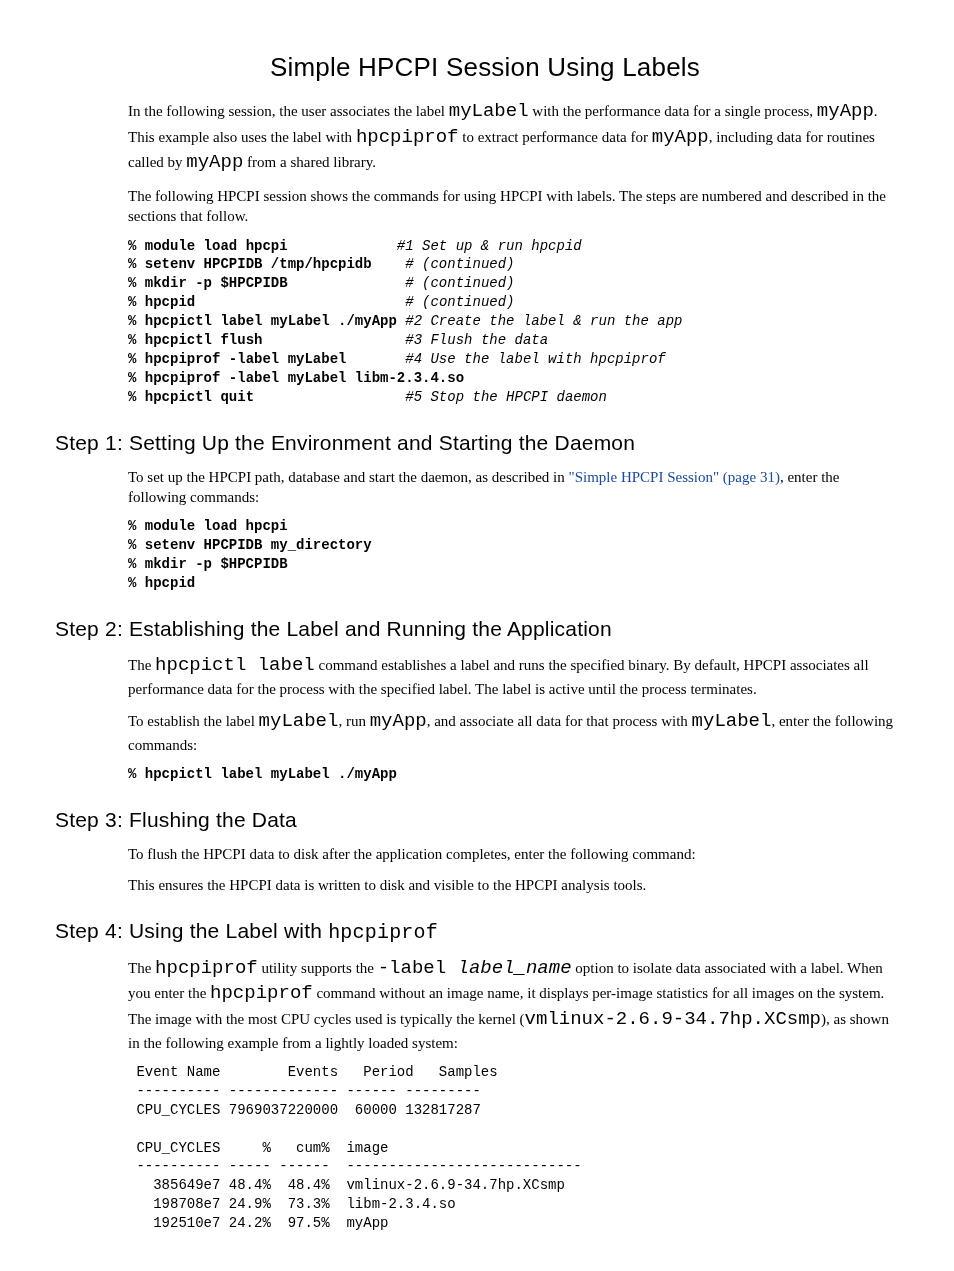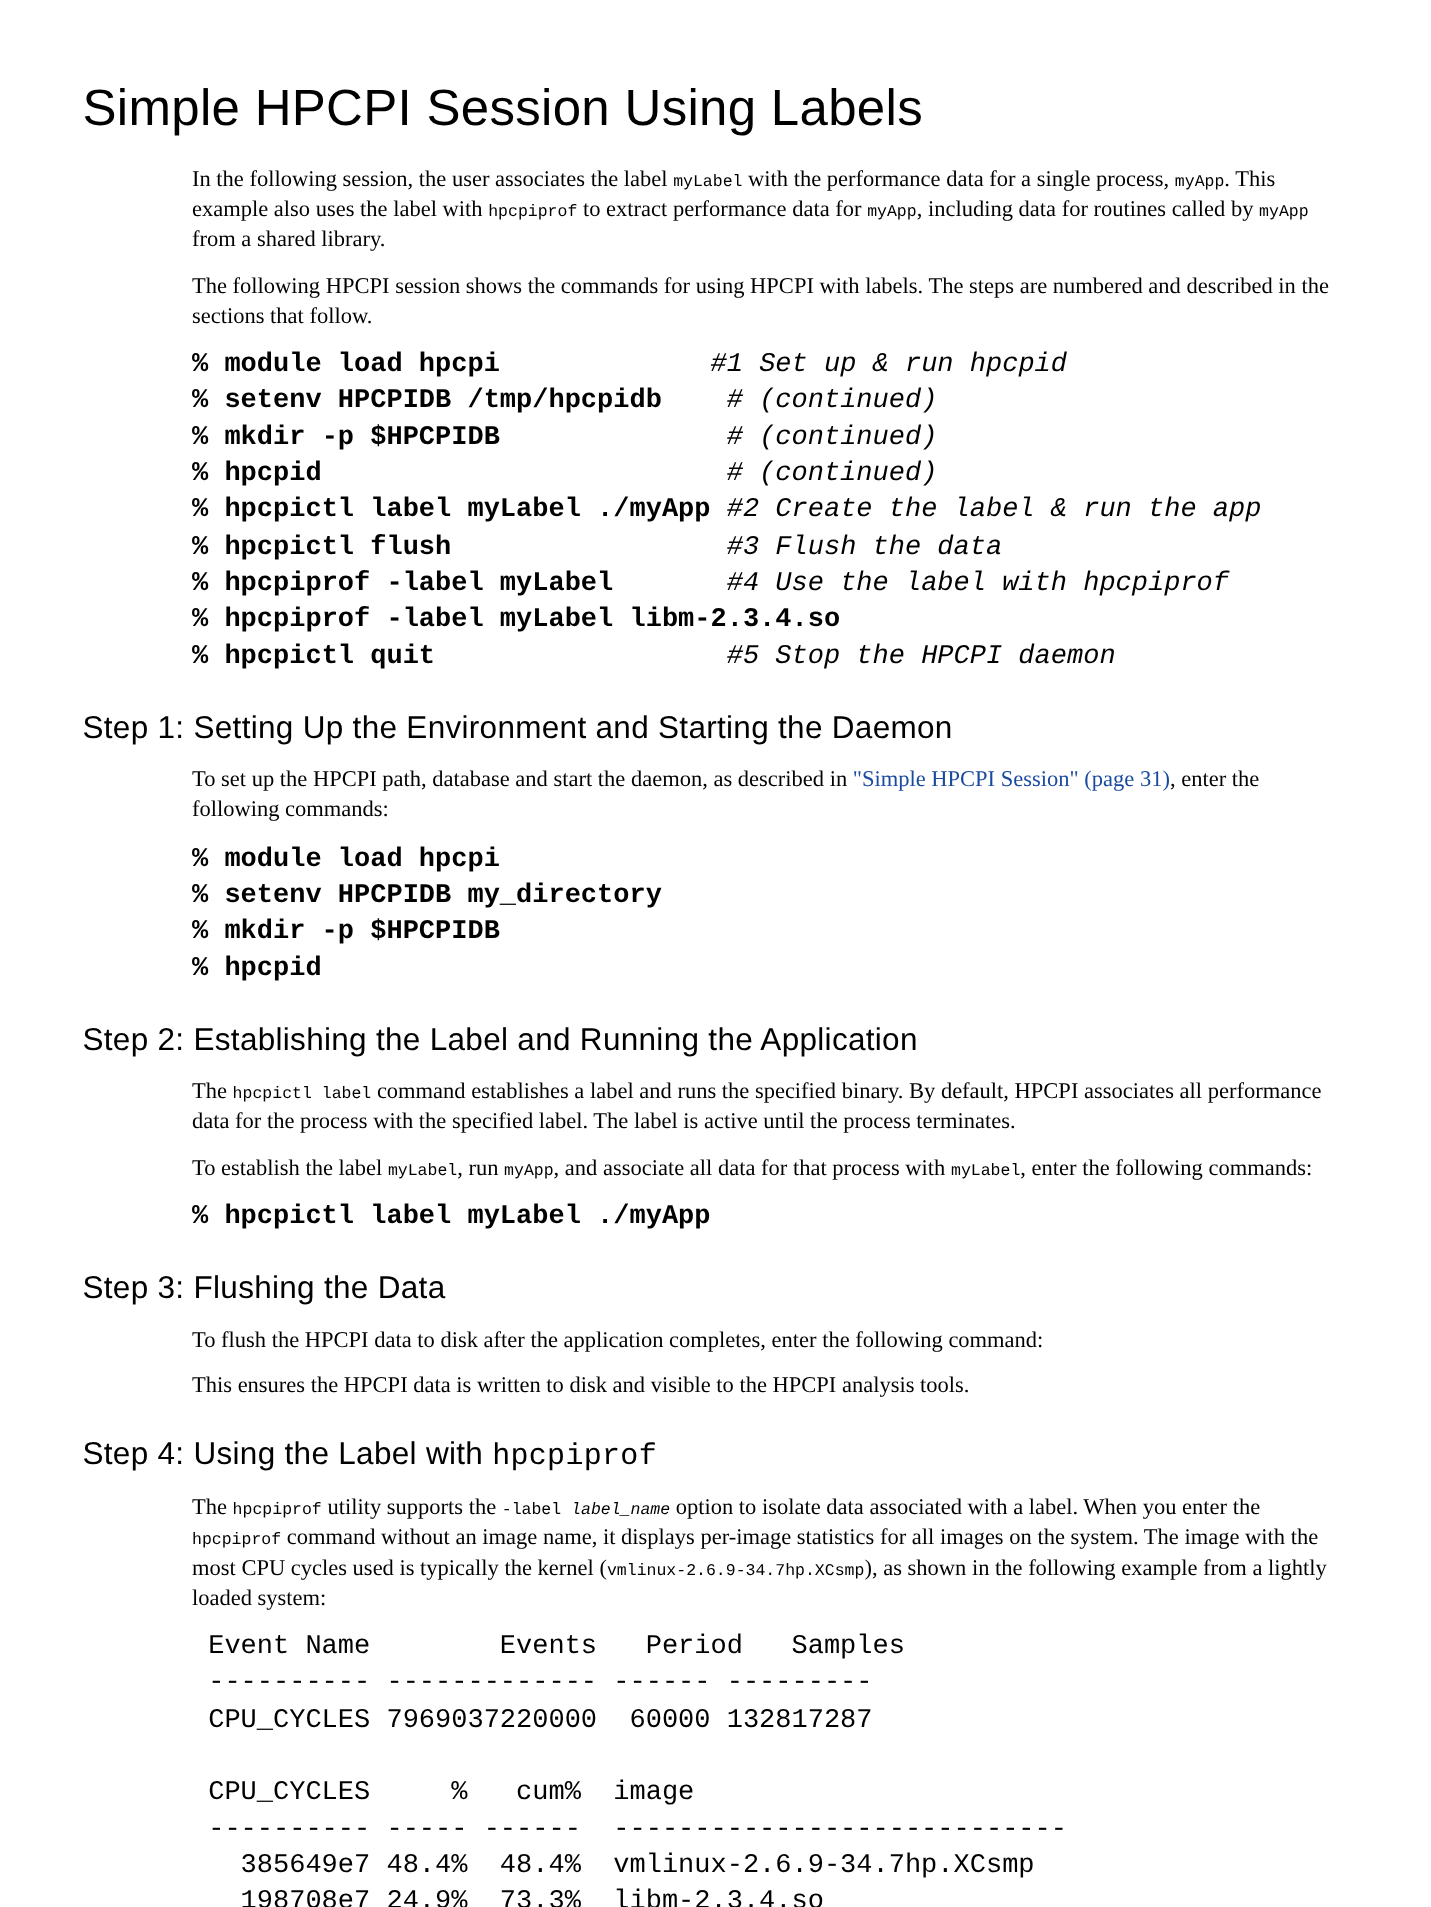--- a/index.html
+++ b/index.html
@@ -8,49 +8,50 @@
     color: #000;
     background: #fff;
     margin: 0;
     padding: 50px 55px 30px 55px;
     width: 844px;
     line-height: 1.35;
   }
   h1 {
     font-family: 'Trebuchet MS', 'Lucida Sans', Arial, sans-serif;
     font-weight: 300;
-    font-size: 34px;
-    margin: 0 0 14px 0;
+    font-size: 26px;
+    margin: 0 0 14px 16px;
     letter-spacing: 0.2px;
+    text-align: center;
   }
   h2 {
     font-family: 'Trebuchet MS', 'Lucida Sans', Arial, sans-serif;
     font-weight: 400;
     font-size: 21px;
     margin: 22px 0 10px 0;
     letter-spacing: 0.2px;
   }
   .body-indent {
     margin-left: 73px;
   }
   p {
     margin: 0 0 10px 0;
   }
   pre {
     font-family: 'Courier New', monospace;
-    font-size: 18px;
+    font-size: 14px;
     white-space: pre;
     margin: 6px 0 10px 0;
     line-height: 1.35;
   }
   .bold { font-weight: bold; }
   .ital { font-style: italic; }
   code, .mono {
     font-family: 'Courier New', monospace;
-    font-size: 11px;
+    font-size: 19px;
   }
   a.xref {
     color: #1a4aa0;
     text-decoration: none;
   }
 </style>
 </head>
 <body>
 
 <h1>Simple HPCPI Session Using Labels</h1>

